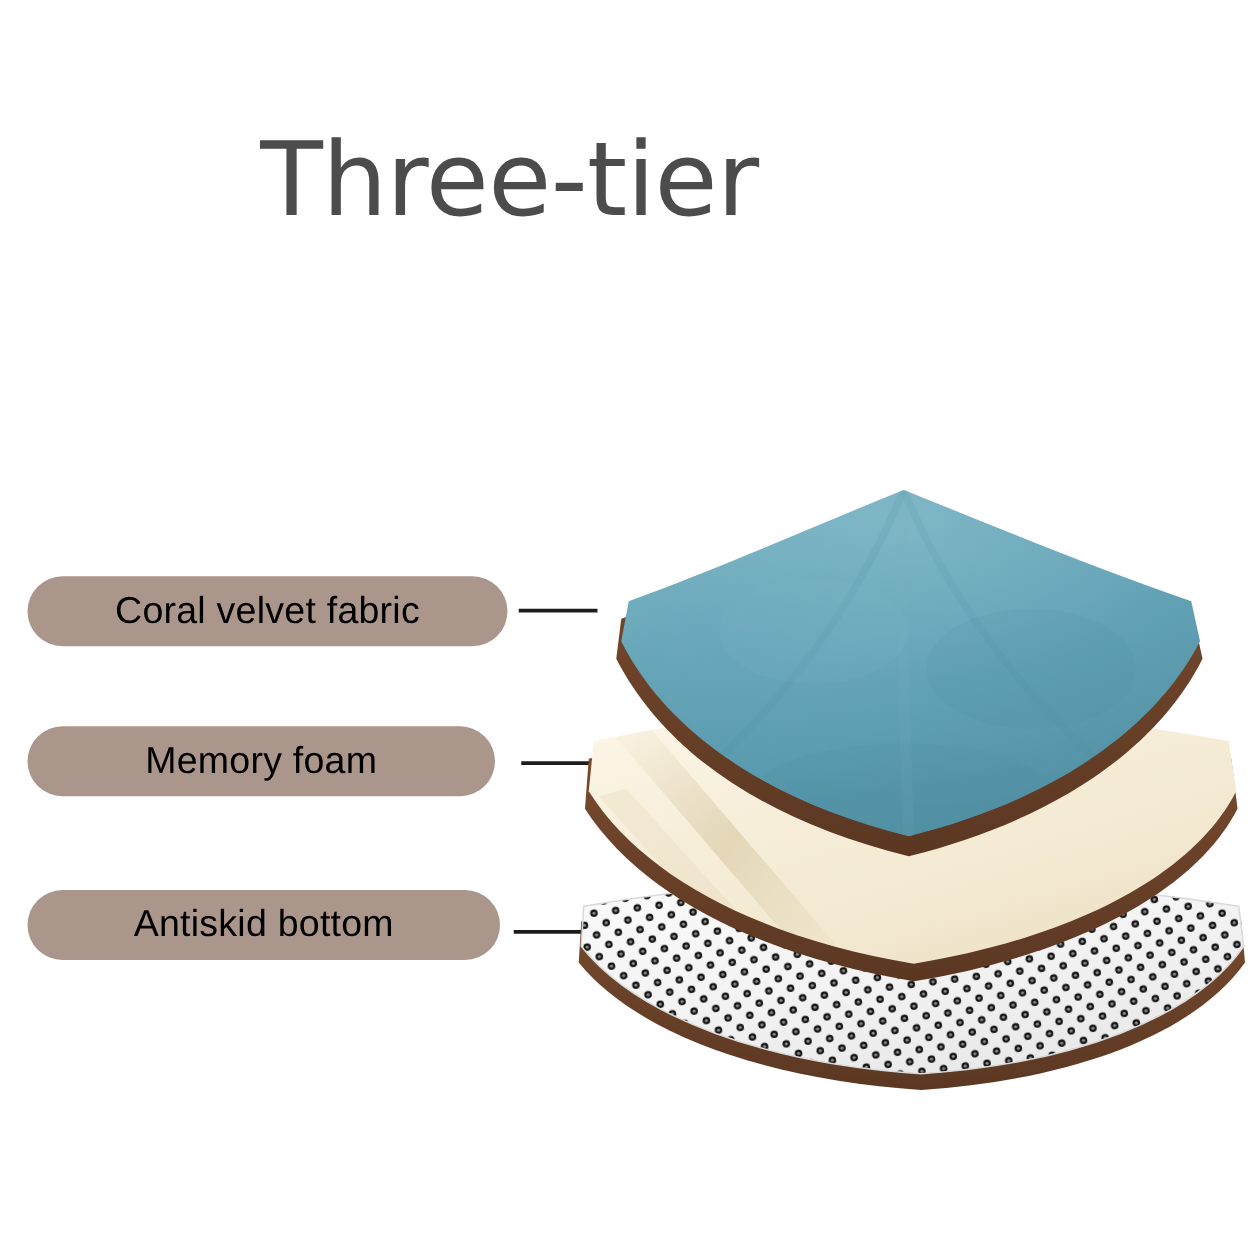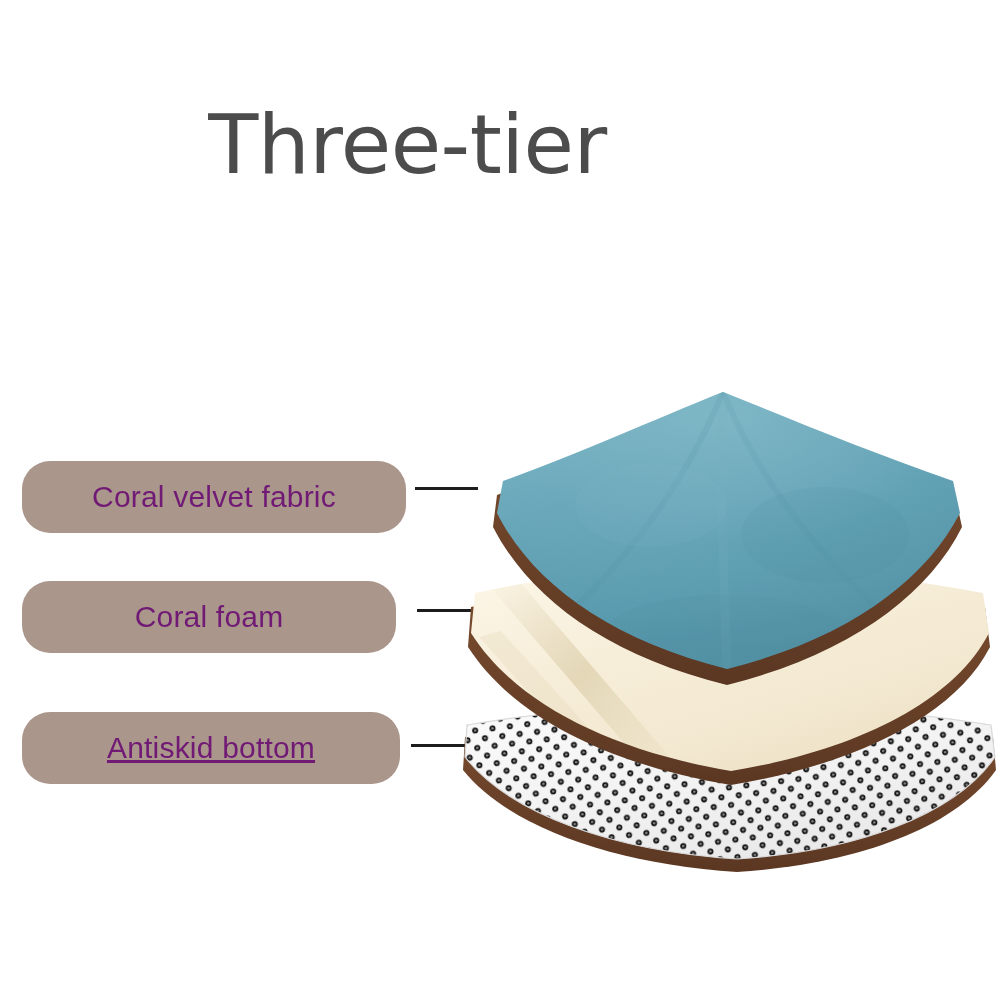--- a/index.html
+++ b/index.html
@@ -26,37 +26,37 @@
     line-height:1.38;
     font-weight:400;
     letter-spacing:-0.5px;
     font-family:"DejaVu Sans", sans-serif;
   }
   #title-block .tline { display:block; white-space:pre; }
 
   
   .label-pill {
     position:absolute;
-    height:72px;
+    height:56px;
     background:#ab968c;
     border-radius:28px;
     display:flex;
     align-items:center;
     justify-content:center;
-    color:#701a75;
+    color:#000000;
     font-size:30px;
     font-weight:400;
     letter-spacing:0.2px;
     font-family:"Liberation Sans", sans-serif;
     white-space:nowrap;
     padding:0 20px;
   }
   #pill-1 { left:22px; top:461px; width:384px; }
   #pill-2 { left:22px; top:581px; width:374px; }
-  #pill-3 { left:22px; top:712px; width:378px;text-decoration:underline; }
+  #pill-3 { left:22px; top:712px; width:378px; }
 
   
   .leader-line {
     position:absolute;
     height:3px;
     background:#1c1c1c;
   }
   #leader-1 { left:415px; top:487px; width:63px; }
   #leader-2 { left:417px; top:609px; width:56px; }
   #leader-3 { left:411px; top:744px; width:70px; }
@@ -77,21 +77,21 @@
   <div id="title-block">
     <span class="tline">Three-tier</span>
   </div>
 
   <div class="label-pill" id="pill-1">
     <span>Coral velvet fabric</span>
   </div>
   <div class="leader-line" id="leader-1"></div>
 
   <div class="label-pill" id="pill-2">
-    <span>Coral foam</span>
+    <span>Memory foam</span>
   </div>
   <div class="leader-line" id="leader-2"></div>
 
   <div class="label-pill" id="pill-3">
     <span>Antiskid bottom</span>
   </div>
   <div class="leader-line" id="leader-3"></div>
 
   <div id="illustration">
     <svg width="546" height="490" viewBox="0 0 546 490" xmlns="http://www.w3.org/2000/svg">

